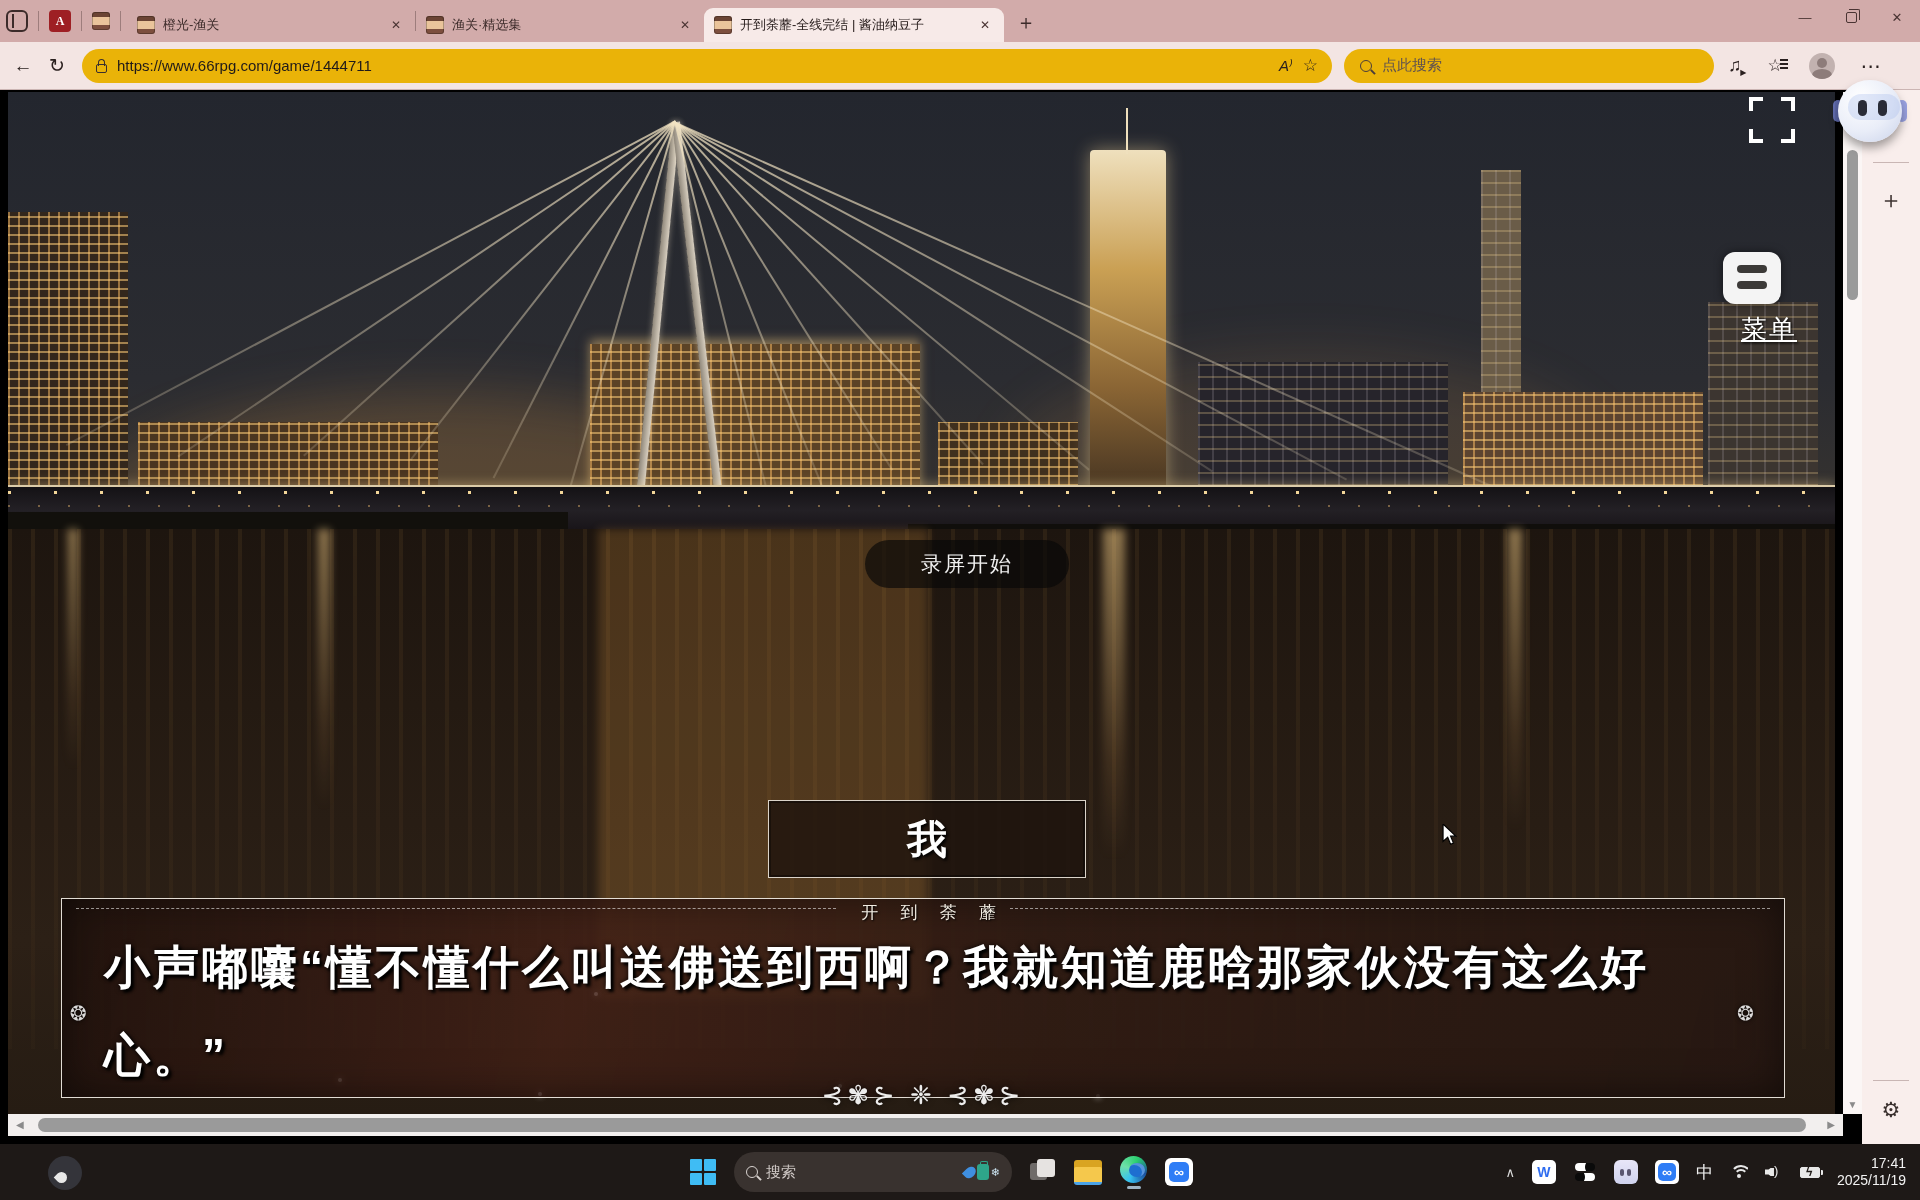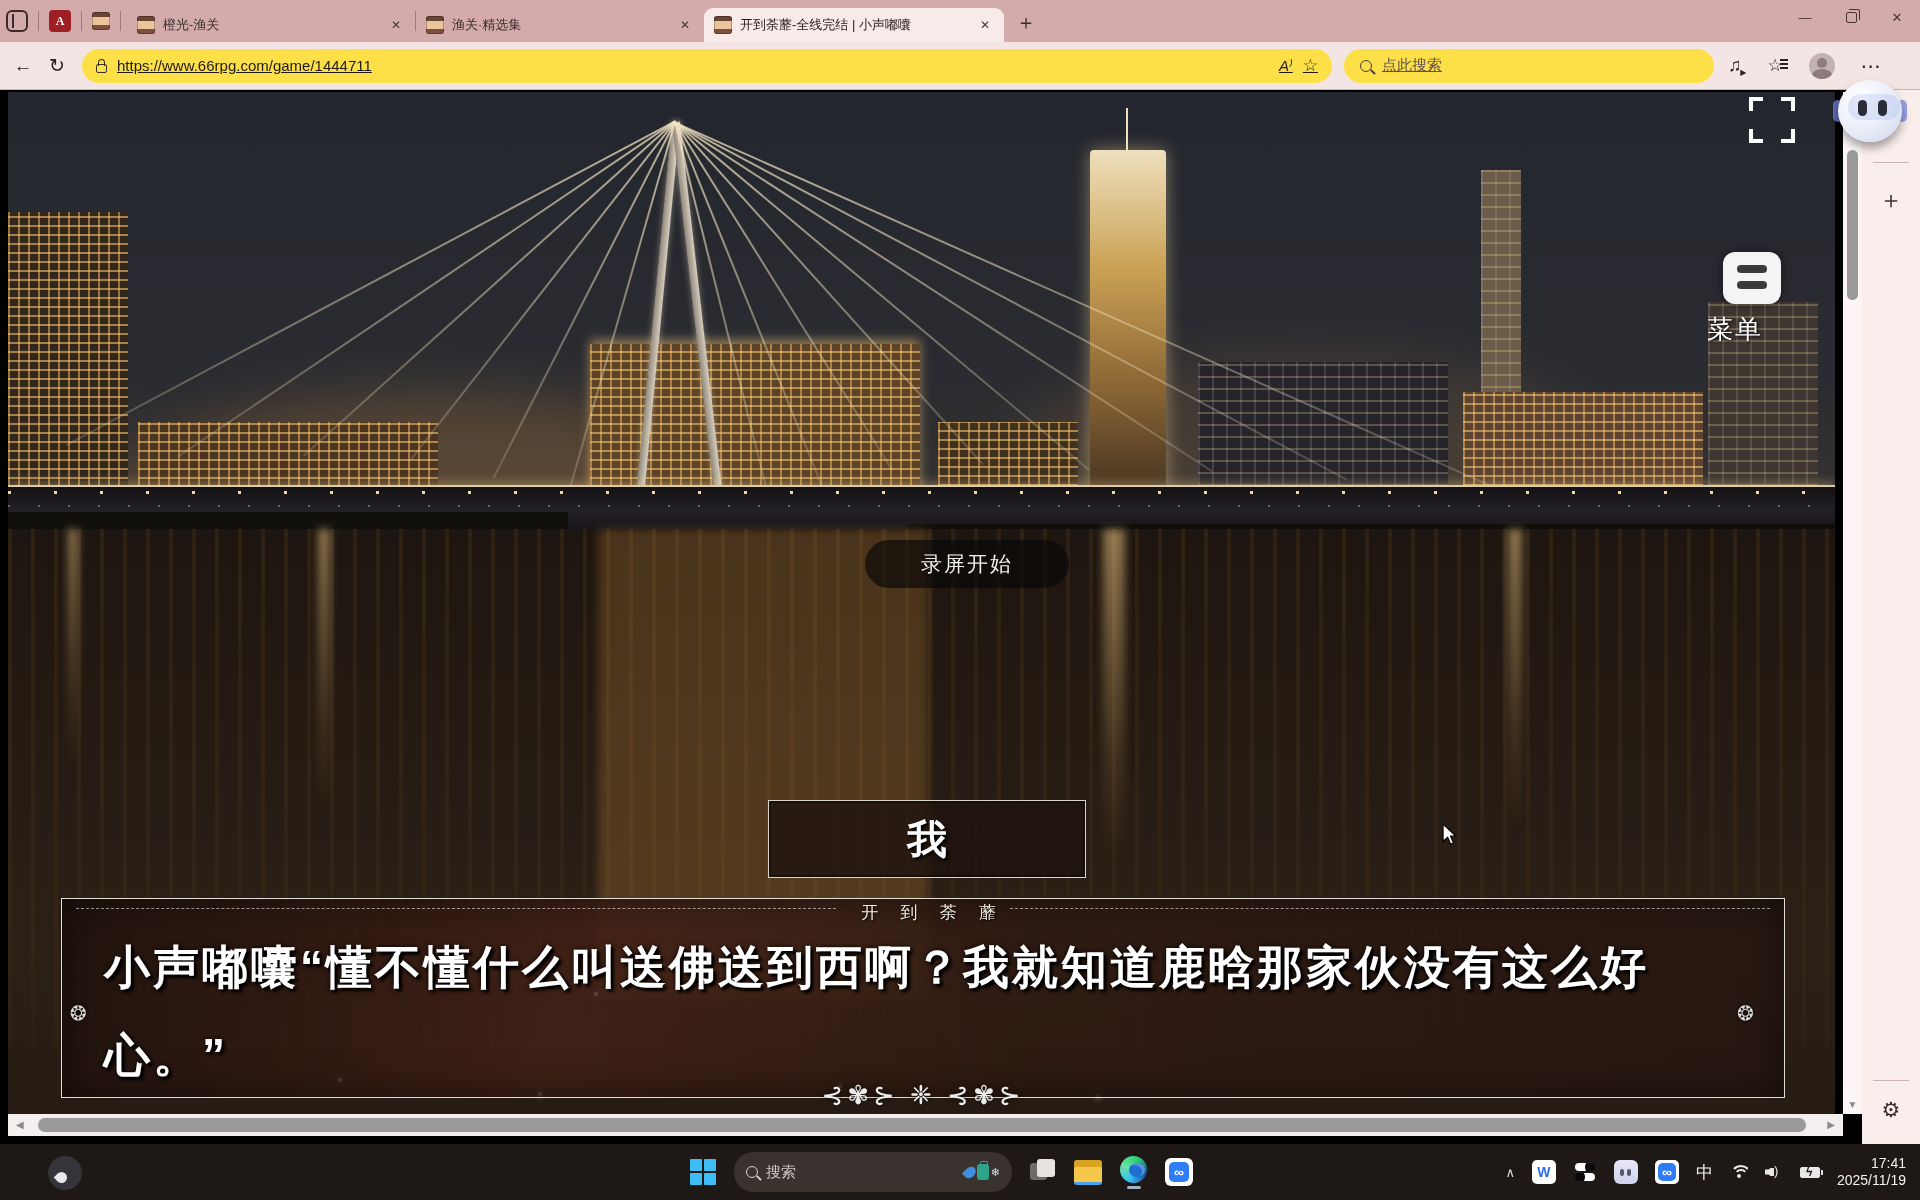--- a/index.html
+++ b/index.html
@@ -20,21 +20,21 @@
   .tab .close{font-size:12px;color:#4a3433;padding:2px 4px;border-radius:4px;}
   .tab.active{background:#f7eae8;border-radius:9px 9px 0 0;color:#241a19;width:300px;}
   .newtab{font-size:20px;color:#3c2b2a;padding:0 12px 6px 12px;}
   .caption{position:absolute;right:0;top:0;height:34px;display:flex;}
   .caption span{width:46px;display:flex;align-items:center;justify-content:center;color:#4a3433;font-size:13px;}
   .cap-restore i{display:block;width:11px;height:11px;border:1.5px solid #4a3433;border-radius:2px;position:relative;}
   .cap-restore i::before{content:"";position:absolute;left:2px;top:-4px;width:10px;height:10px;border-top:1.5px solid #4a3433;border-right:1.5px solid #4a3433;border-radius:0 2px 0 0;}
 
   .toolbar{position:absolute;left:0;top:42px;width:1920px;height:48px;background:#f3e5e3;display:flex;align-items:center;border-bottom:1px solid #cbb5b3;}
   .navbtn{width:34px;height:34px;display:flex;align-items:center;justify-content:center;font-size:19px;color:#2a201f;}
-  .pill{height:34px;background:#fde047;border-radius:17px;display:flex;align-items:center;color:#201a1a;text-decoration:underline;}
+  .pill{height:34px;background:#eab308;border-radius:17px;display:flex;align-items:center;color:#201a1a;}
   .url-pill{width:1250px;margin-left:8px;padding:0 14px;gap:10px;}
   .url-text{flex:1;font-size:15px;white-space:nowrap;overflow:hidden;}
   .lock{width:11px;height:9px;border:1.6px solid #3a2f2e;border-radius:2px;position:relative;margin-top:5px;}
   .lock::before{content:"";position:absolute;left:1px;top:-6px;width:5px;height:6px;border:1.6px solid #3a2f2e;border-bottom:none;border-radius:4px 4px 0 0;}
   .read-aloud{font-size:15px;color:#2a201f;font-style:italic;}
   .star-g{font-size:17px;color:#2a201f;}
   .search-pill{width:370px;margin-left:12px;padding:0 16px;gap:10px;color:#5f5250;font-size:15px;}
   .mag{width:12px;height:12px;border:1.8px solid #4a3d3b;border-radius:50%;position:relative;flex:0 0 12px;}
   .mag::after{content:"";position:absolute;width:6px;height:1.8px;background:#4a3d3b;transform:rotate(45deg);right:-5px;bottom:-2px;}
   .tb-icons{display:flex;align-items:center;margin-left:14px;gap:26px;color:#2a201f;}
@@ -70,21 +70,21 @@
   .toast{position:absolute;left:857px;top:448px;width:204px;height:48px;border-radius:30px;background:rgba(8,8,8,.66);display:flex;align-items:center;justify-content:center;color:#f0f0f0;font-size:21px;letter-spacing:2px;}
   .namebox{position:absolute;left:760px;top:708px;width:318px;height:78px;background:rgba(30,19,14,.82);border:1px solid rgba(238,232,222,.9);box-shadow:inset 0 0 0 2px rgba(0,0,0,.35);display:flex;align-items:center;justify-content:center;}
   .namebox span{color:#fff;font-size:40px;font-family:"Liberation Serif","DejaVu Serif",serif;font-weight:bold;text-shadow:2px 2px 3px #000;}
   .dlg{position:absolute;left:53px;top:806px;width:1724px;height:200px;border:1px solid rgba(246,242,234,.9);background:linear-gradient(105deg,rgba(32,18,13,.90),rgba(66,32,22,.84) 30%,rgba(48,27,19,.88) 55%,rgba(38,23,17,.92));box-shadow:inset 0 0 40px rgba(0,0,0,.5);}
   .dlg .dash{position:absolute;top:9px;height:0;border-top:1px dashed rgba(255,255,255,.55);}
   .dlg-title{position:absolute;left:0;right:0;top:2px;text-align:center;color:#f2ede3;font-size:17px;letter-spacing:9px;font-family:"Liberation Serif","DejaVu Serif",serif;text-shadow:1px 1px 2px #000;padding-left:20px;}
   .dlg-text{position:absolute;left:42px;top:24px;width:1640px;color:#fff;font-size:46px;line-height:88px;letter-spacing:3px;font-weight:bold;font-family:"Liberation Serif","DejaVu Serif",serif;text-shadow:0 0 5px rgba(0,0,0,.95),3px 3px 3px #000;}
   .medal{position:absolute;top:102px;color:rgba(255,255,255,.85);font-size:20px;text-shadow:0 0 4px #000;}
   .ornament{position:absolute;left:0;right:0;top:181px;text-align:center;color:rgba(255,255,255,.92);font-size:26px;letter-spacing:4px;text-shadow:0 0 6px rgba(0,0,0,.8);}
 
-  .side-ui{position:absolute;right:38px;color:#fff;text-align:left;width:90px;}
+  .side-ui{position:absolute;right:38px;color:#fff;text-align:right;width:90px;text-decoration:underline;}
   .menu-glyph{width:58px;height:52px;margin:0 auto;border-radius:12px;background:rgba(255,255,255,.95);position:relative;box-shadow:0 0 8px rgba(0,0,0,.5);}
   .menu-glyph::before{content:"";position:absolute;left:14px;top:13px;width:30px;height:8px;border-radius:4px;background:#3c3a38;}
   .menu-glyph::after{content:"";position:absolute;left:14px;top:29px;width:30px;height:8px;border-radius:4px;background:#3c3a38;}
   .side-label{margin-top:8px;font-size:26px;letter-spacing:2px;text-shadow:1px 1px 3px #000;color:#fff;}
   .fsgrid{position:absolute;right:40px;top:5px;width:46px;height:46px;}
   .fsgrid i{position:absolute;width:14px;height:14px;border:4px solid #fff;}
   .fsgrid i:nth-child(1){left:0;top:0;border-right:none;border-bottom:none;}
   .fsgrid i:nth-child(2){right:0;top:0;border-left:none;border-bottom:none;}
   .fsgrid i:nth-child(3){left:0;bottom:0;border-right:none;border-top:none;}
   .fsgrid i:nth-child(4){right:0;bottom:0;border-left:none;border-top:none;}
@@ -180,21 +180,21 @@
       <span class="close">✕</span>
     </div>
     <span class="vdiv"></span>
     <div class="tab">
       <span class="favicon"></span>
       <span class="title">渔关·精选集</span>
       <span class="close">✕</span>
     </div>
     <div class="tab active">
       <span class="favicon"></span>
-      <span class="title">开到荼蘼-全线完结 | 小声嘟囔</span>
+      <span class="title">开到荼蘼-全线完结 | 酱油纳豆子</span>
       <span class="close">✕</span>
     </div>
     <span class="newtab">＋</span>
     <div class="caption">
       <span>—</span>
       <span class="cap-restore">
           <i></i>
         </span>
       <span>✕</span>
     </div>

